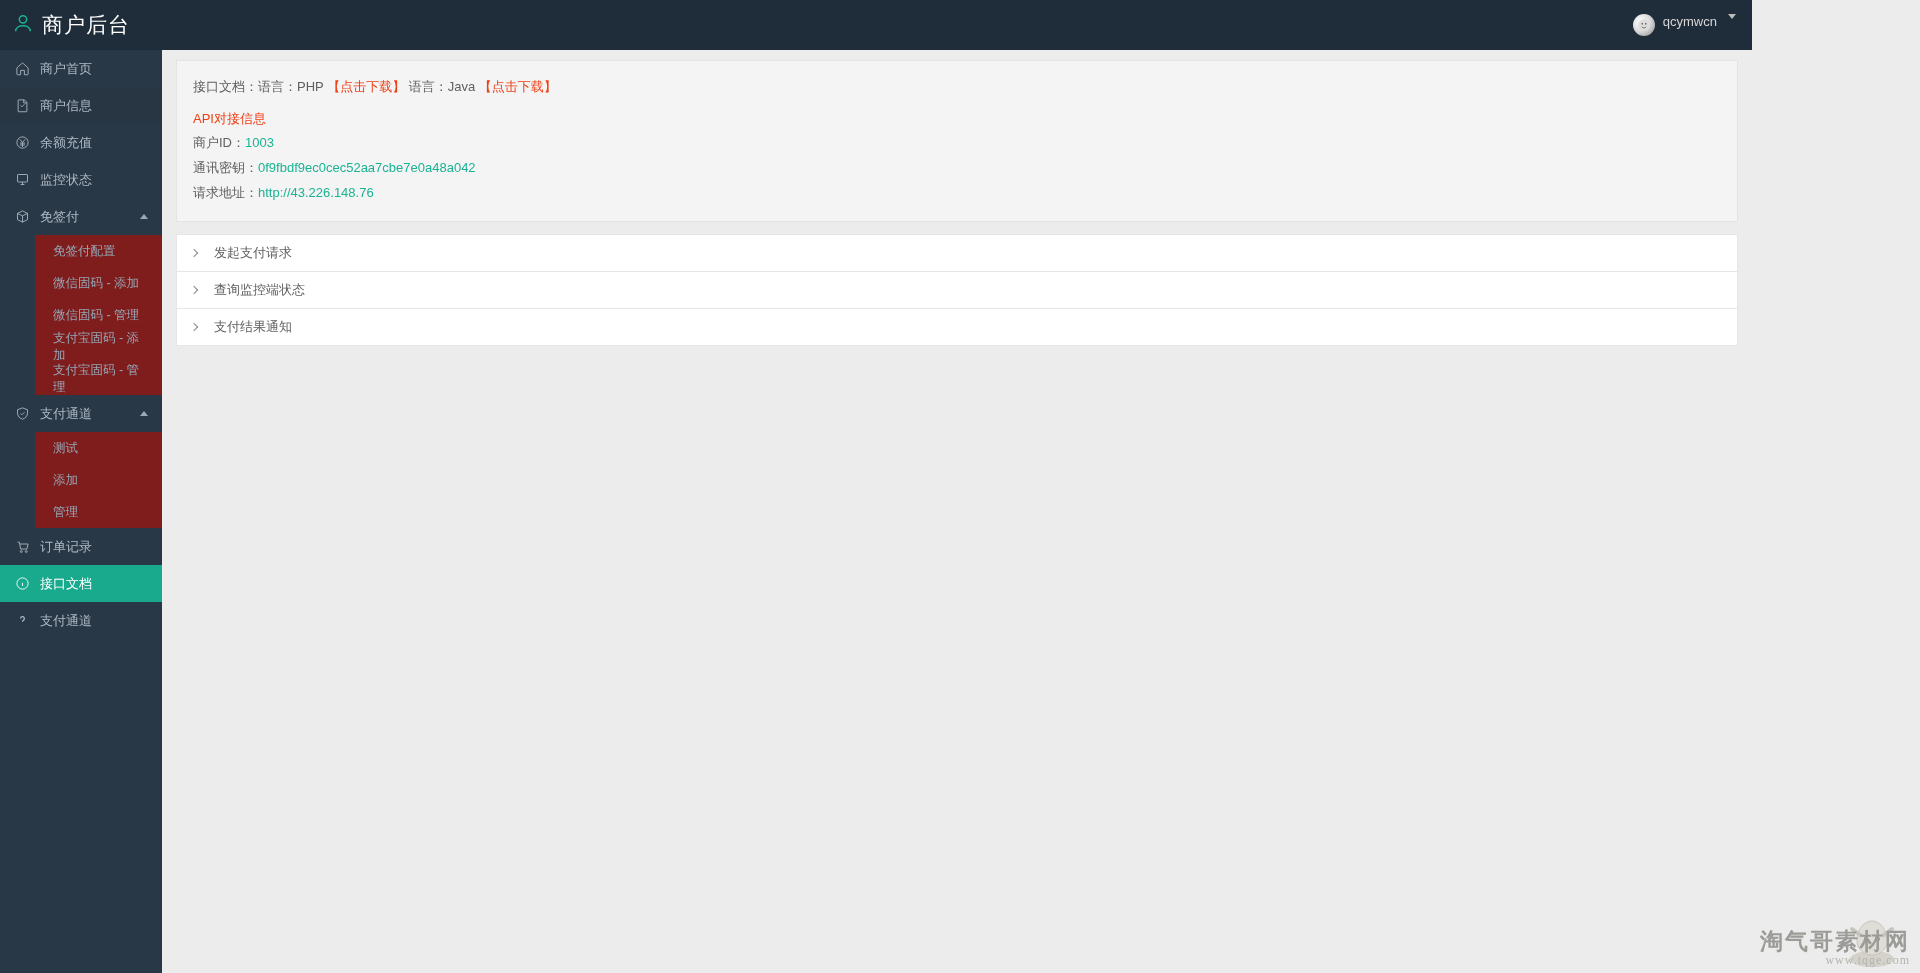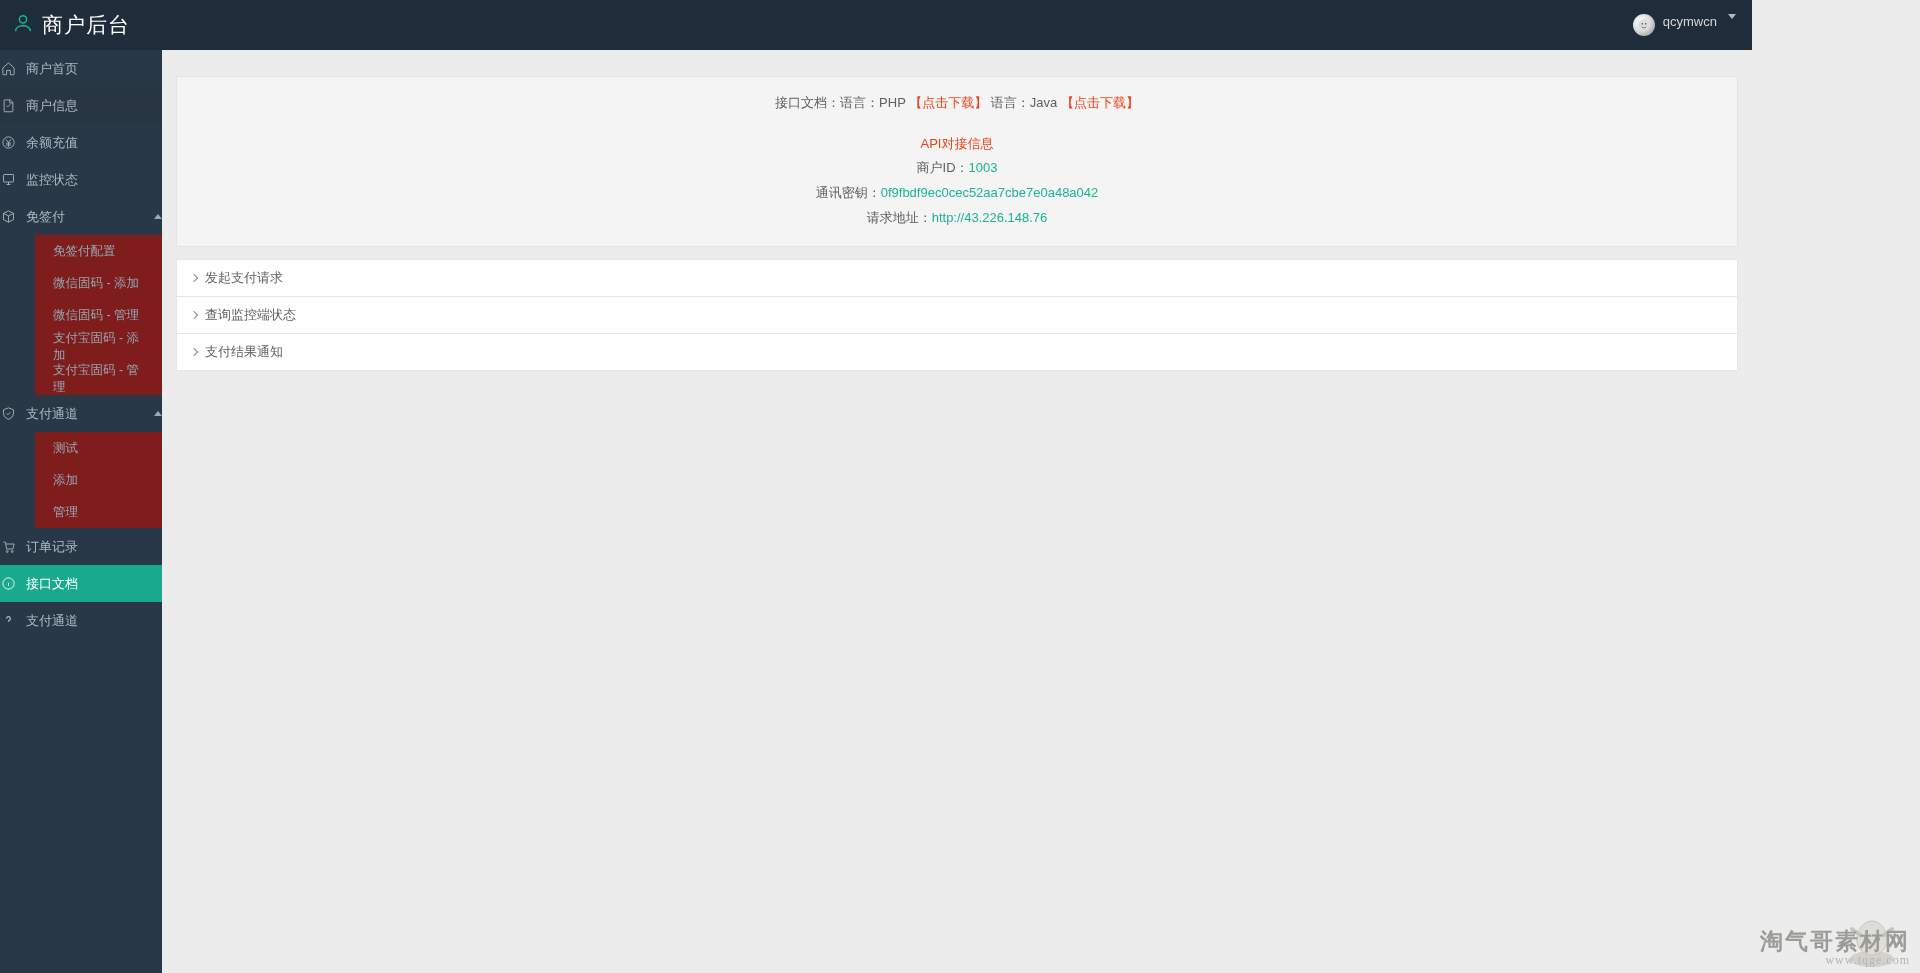--- a/index.html
+++ b/index.html
@@ -6,39 +6,39 @@
 body { font-family: "Microsoft YaHei", "PingFang SC", Arial, sans-serif; background: #edecec; font-size: 13px; color: #5e5e5e; overflow: hidden; }
 .layout { display: flex; flex-direction: column; height: 973px; width: 1752px; }
 .header { background: #1f2c39; color: #fff; height: 50px; display: flex; align-items: center; justify-content: space-between; padding: 0 16px 0 12px; }
 .logo { display: flex; align-items: center; gap: 8px; font-size: 21px; font-weight: 300; letter-spacing: 1px; }
 .logo svg { width: 22px; height: 22px; }
 .user { display: flex; gap: 8px; font-size: 13px; color: #d6d6d6; cursor: pointer; }
 .avatar { width: 22px; height: 22px; border-radius: 50%; background: radial-gradient(circle at 35% 35%, #fff 0%, #ddd 45%, #888 100%); display: flex; align-items: center; justify-content: center; font-size: 12px; }
 .caret { width: 0; height: 0; border-left: 4px solid transparent; border-right: 4px solid transparent; border-top: 5px solid #bbb; margin-left: 3px; }
 .body { flex: 1; display: flex; min-height: 0; }
 .sidebar { width: 162px; background: #293846; color: #8ea1b2; display: flex; flex-direction: column; font-size: 13px; }
-.nav-item { display: flex; align-items: center; height: 37px; padding: 0 0; gap: 10px; cursor: pointer; color: #aeb9c4; position: relative; }
+.nav-item { display: flex; align-items: center; height: 37px; padding: 0 14px; gap: 10px; cursor: pointer; color: #aeb9c4; position: relative; }
 .nav-item.darkish { background: #283643; }
 .nav-item.selected { background: #19aa8d; color: #fff; }
 .nav-item .icon { width: 16px; height: 16px; display: flex; align-items: center; justify-content: center; flex-shrink: 0; }
 .nav-item .icon svg { width: 15px; height: 15px; stroke: currentColor; fill: none; stroke-width: 1.4; }
 .nav-item .arrow { margin-left: auto; width: 0; height: 0; border-left: 4px solid transparent; border-right: 4px solid transparent; }
 .nav-item .arrow.up { border-bottom: 5px solid #9aa9b7; }
 .nav-sub { display: flex; flex-direction: column; background: #7f1d1d; margin-left: 35px; }
 .nav-sub .sub-item { height: 32px; display: flex; align-items: center; padding: 0 18px; color: #96a6b5; font-size: 12.5px; cursor: pointer; }
-.content { flex: 1; padding: 26px 14px; overflow: auto; text-align: center; }
+.content { flex: 1; padding: 10px 14px; overflow: auto; }
 .card { background: #f4f4f4; border: 1px solid #e4e4e4; padding: 14px 16px 16px 16px; margin-bottom: 12px; }
 .doc-line { color: #5f5f5f; line-height: 1.9; font-size: 13px; }
 .red-link { color: #ed3f14; cursor: pointer; }
-.red-title { color: #ed3f14; margin-top: 16px; }
+.red-title { color: #ed3f14; margin-top: 7px; }
 .teal-link { color: #1ab394; cursor: pointer; }
 .accordion { background: #fff; }
 .acc-item { border: 1px solid #e6e6e6; border-top: none; }
 .acc-item:first-child { border-top: 1px solid #e6e6e6; }
-.acc-head { height: 36px; display: flex; align-items: center; padding: 0 14px; gap: 4px; cursor: pointer; color: #606060; font-size: 13px; background: #fff; }
+.acc-head { height: 36px; display: flex; align-items: center; padding: 0 14px; gap: 13px; cursor: pointer; color: #606060; font-size: 13px; background: #fff; }
 .acc-head .chev { display: inline-block; width: 6px; height: 6px; border-right: 1.5px solid #888; border-bottom: 1.5px solid #888; transform: rotate(-45deg); margin-right: 4px; }
 .watermark { position: fixed; right: 10px; bottom: 6px; text-align: right; line-height: 1.1; }
 .watermark .line1 { font-family: "STKaiti","KaiTi",serif; font-size: 23px; color: #9b9b97; letter-spacing: 2px; font-weight: 600; text-align: center;}
 .watermark .line2 { font-family: "Times New Roman", serif; font-size: 12px; color: #b4b4ae; letter-spacing: 1px; }
 .mascot { position: fixed; right: 18px; bottom: 2px; width: 60px; height: 60px; opacity: .7; }
 </style>
 </head>
 <body>
 
 <div class="layout">

